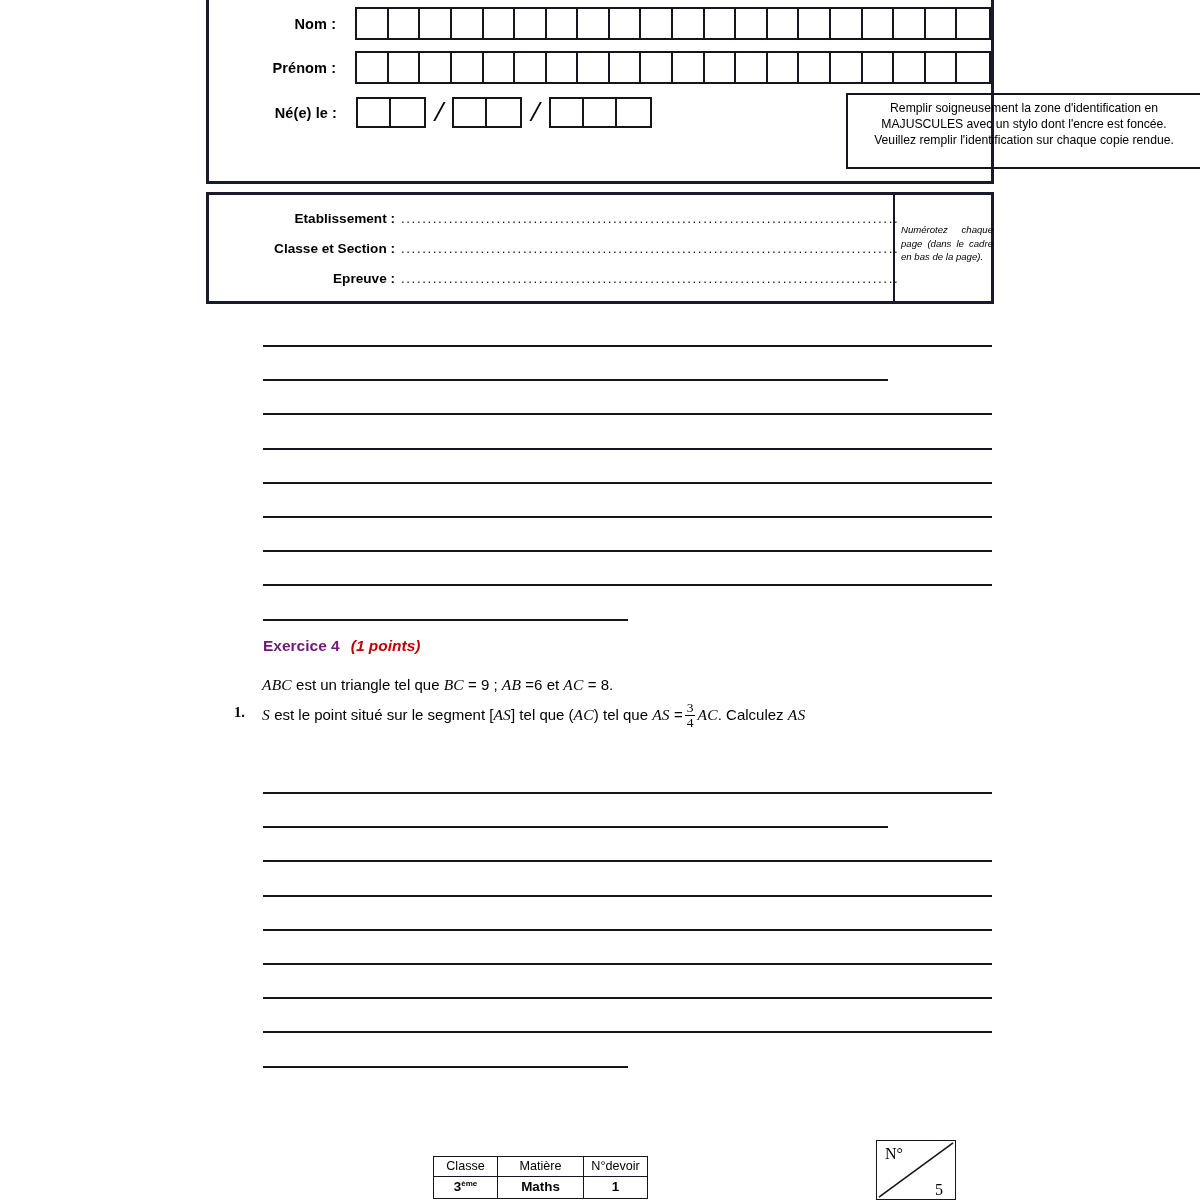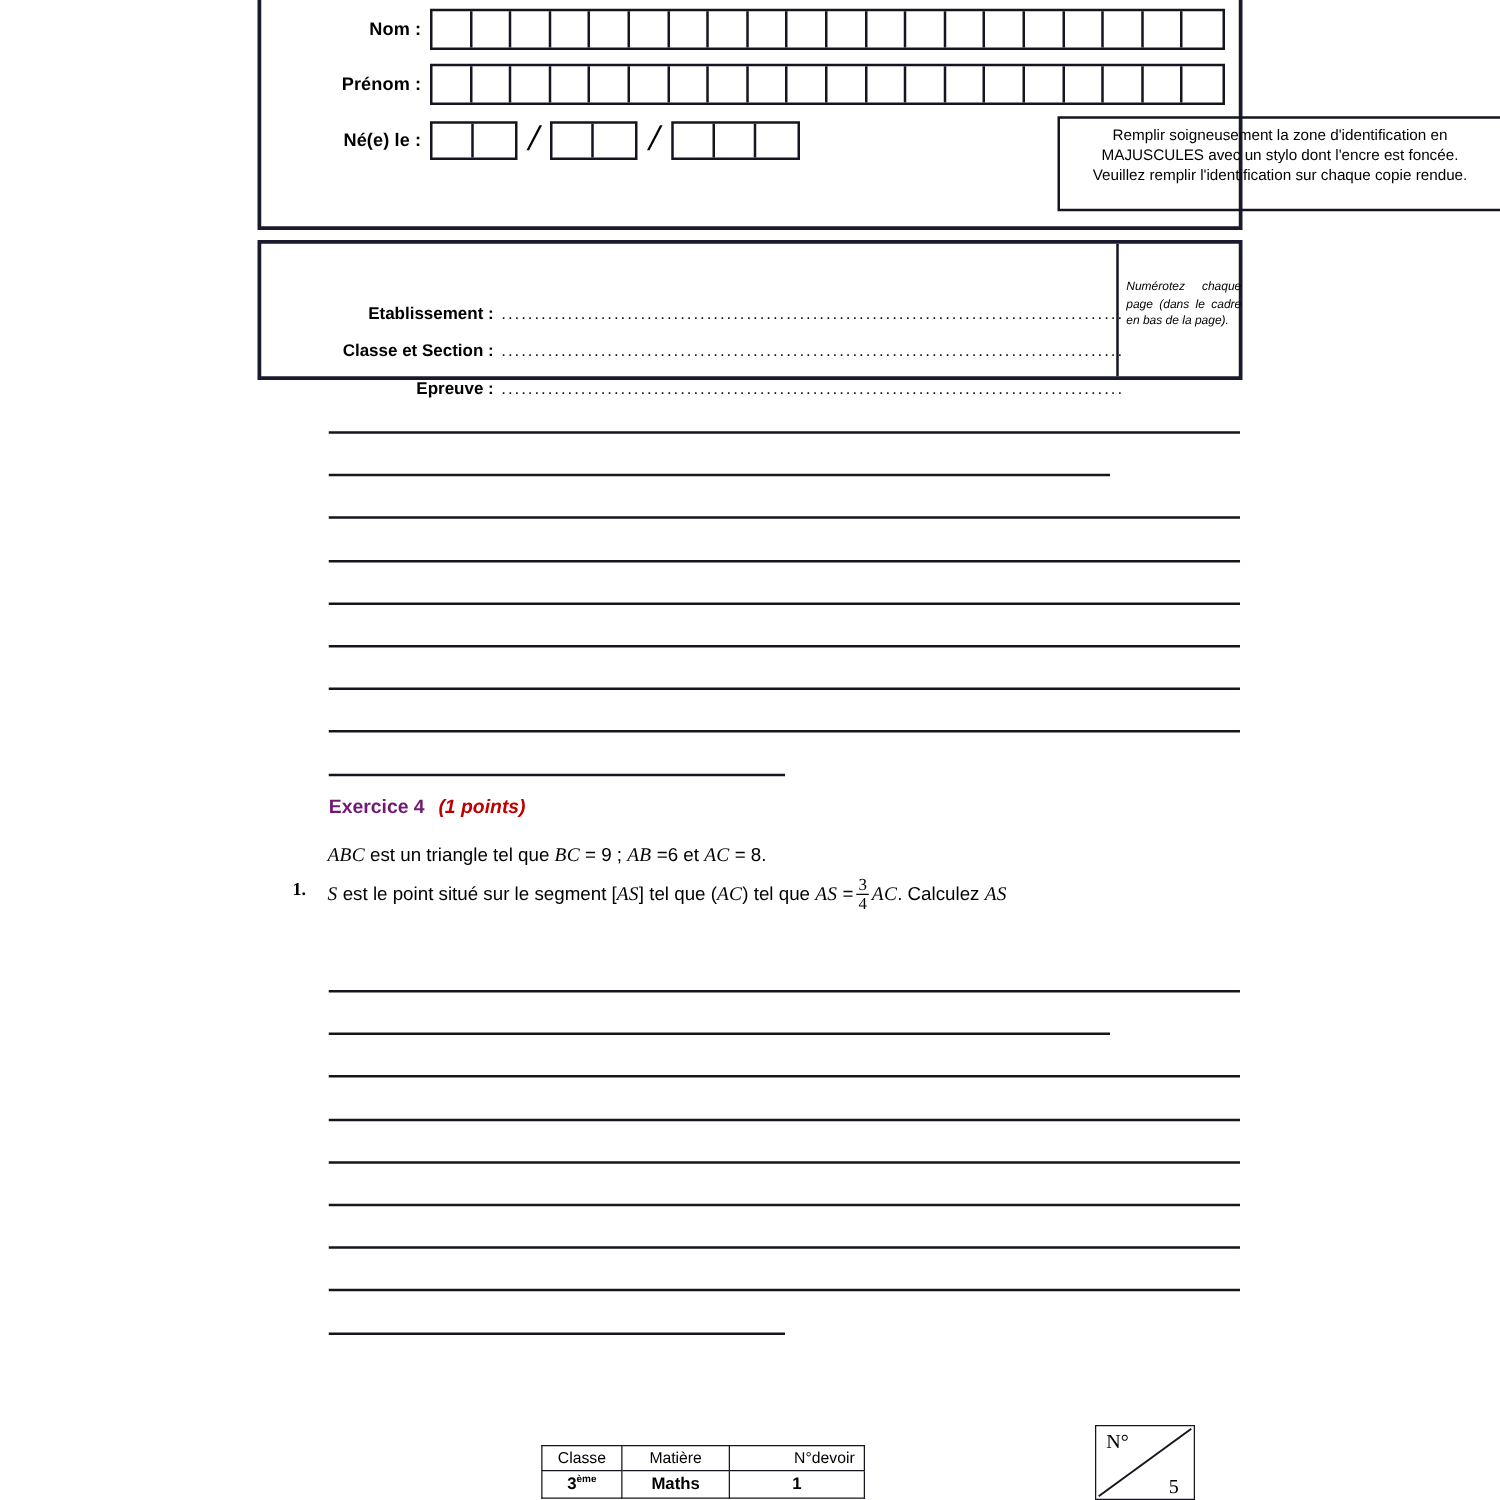--- a/index.html
+++ b/index.html
@@ -33,20 +33,21 @@
     width: 788px;
     height: 112px;
     border: 3px solid #1a1a2e;
     box-sizing: border-box;
   }
 
   .id-row {
     position: absolute;
     display: flex;
     align-items: center;
+    gap: 12px;
   }
   .id-label {
     font-size: 14.5px;
     font-weight: bold;
     text-align: right;
     letter-spacing: 0.1px;
     white-space: nowrap;
   }
   .boxline {
     display: flex;
@@ -113,21 +114,20 @@
     text-align: center;
   }
 
   
   .school-row {
     position: absolute;
     display: flex;
     align-items: baseline;
     left: 0;
     width: 690px;
-    margin-top: 32px;
   }
   .school-label {
     font-size: 13.6px;
     font-weight: bold;
     text-align: right;
     white-space: nowrap;
   }
   .dots {
     flex: 1;
     font-size: 13.5px;
@@ -239,21 +239,21 @@
   }
   #footer-table td {
     border: 1.6px solid #15151f;
     text-align: center;
     font-size: 12.6px;
     padding: 1px 0 2px 0;
     line-height: 1.3;
   }
   #footer-table td.c-classe { width: 63px; }
   #footer-table td.c-matiere { width: 85px; }
-  #footer-table td.c-devoir { width: 63px; padding-left: 44px; }
+  #footer-table td.c-devoir { width: 63px; }
   #footer-table tr.vals td { font-weight: bold; font-size: 13.4px; }
   #footer-table sup { font-size: 8px; }
 
   #page-number-box {
     position: absolute;
     left: 876px;
     top: 1140px;
     width: 80px;
     height: 60px;
     border: 1.8px solid #15151f;

